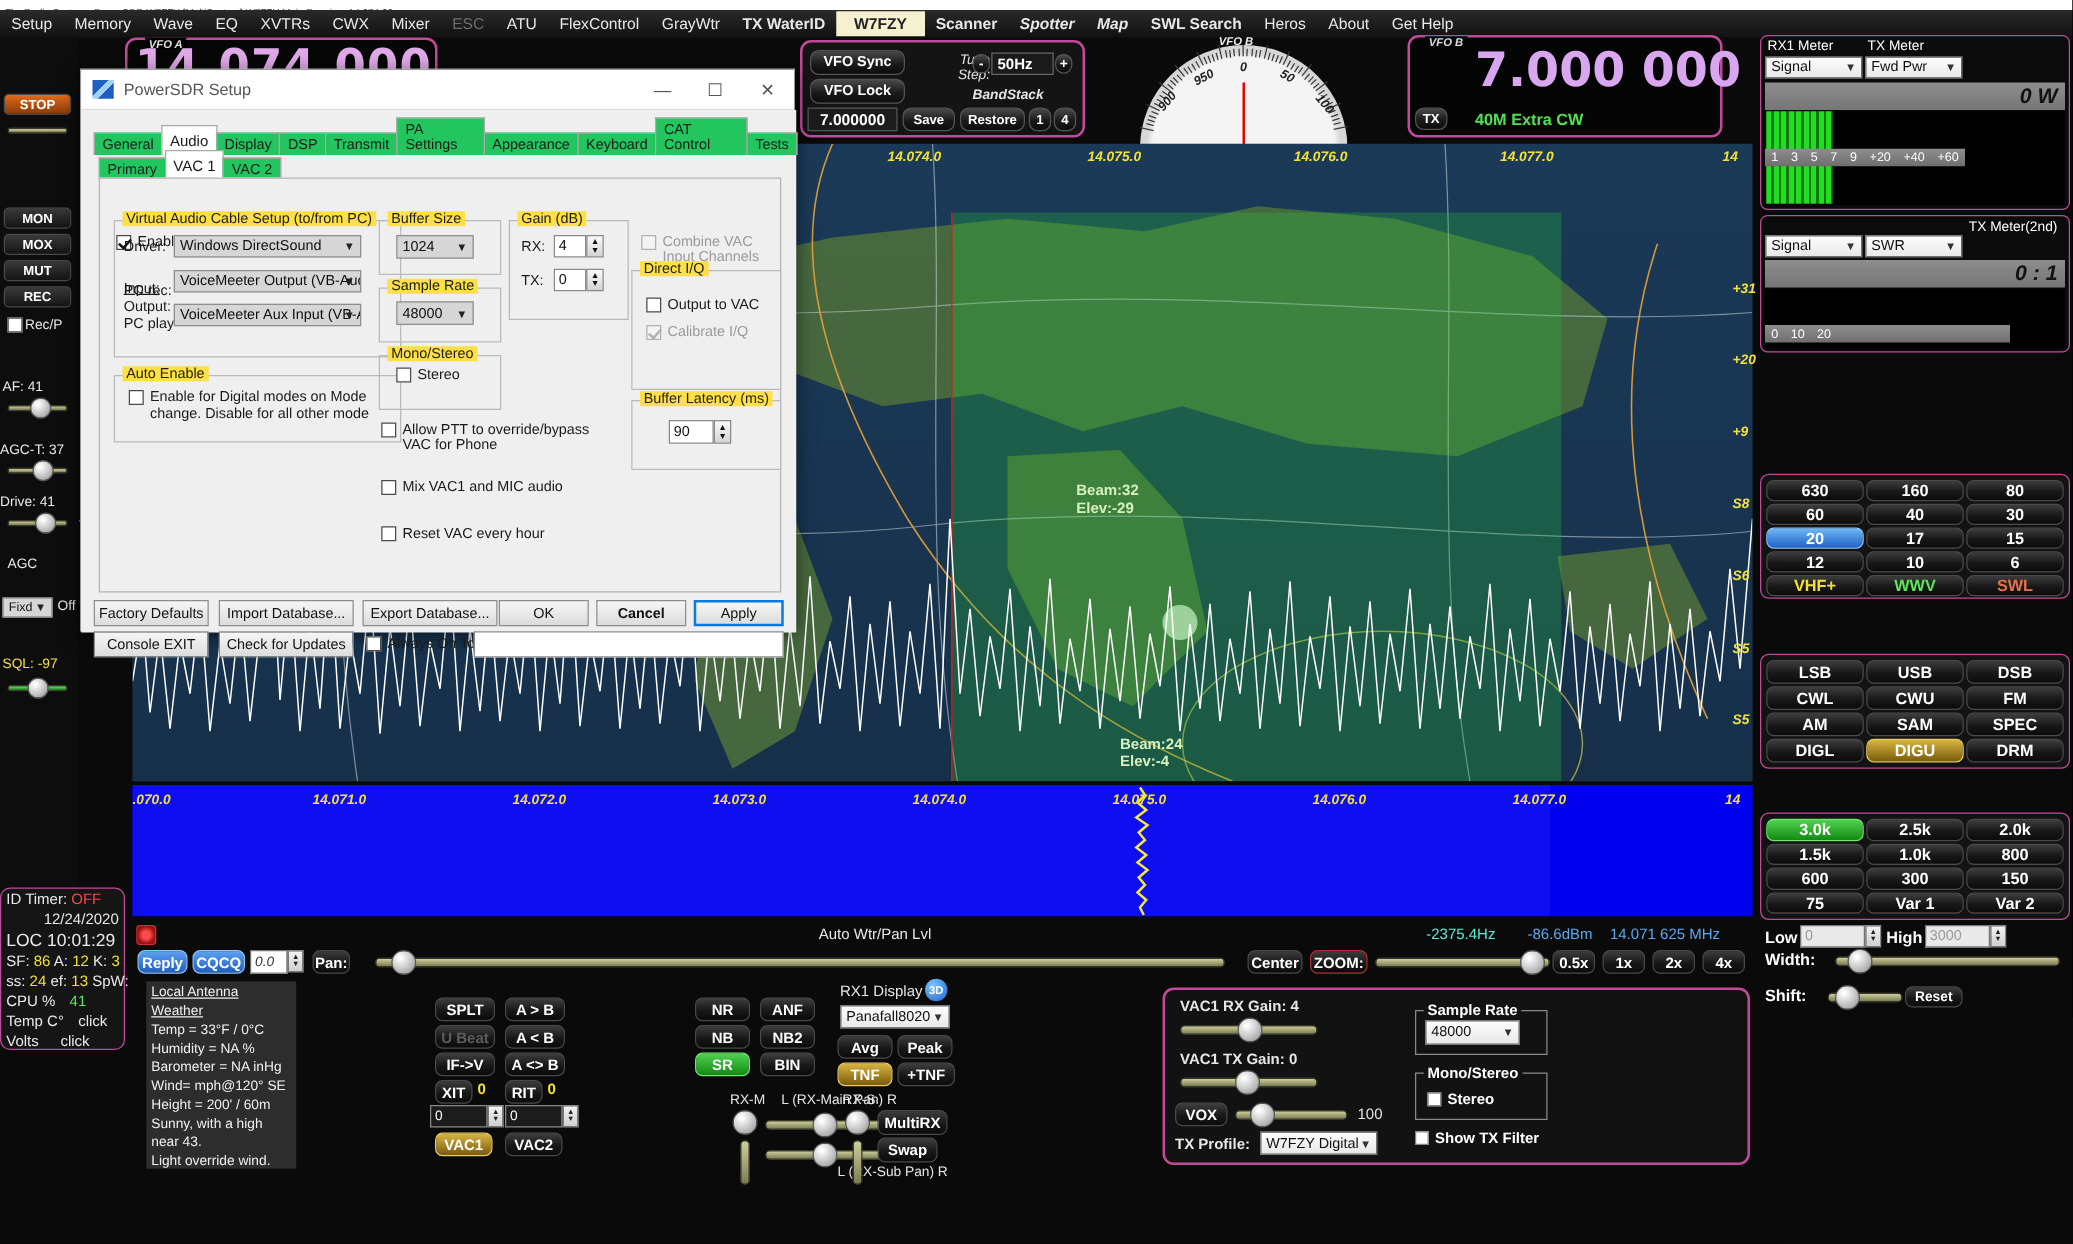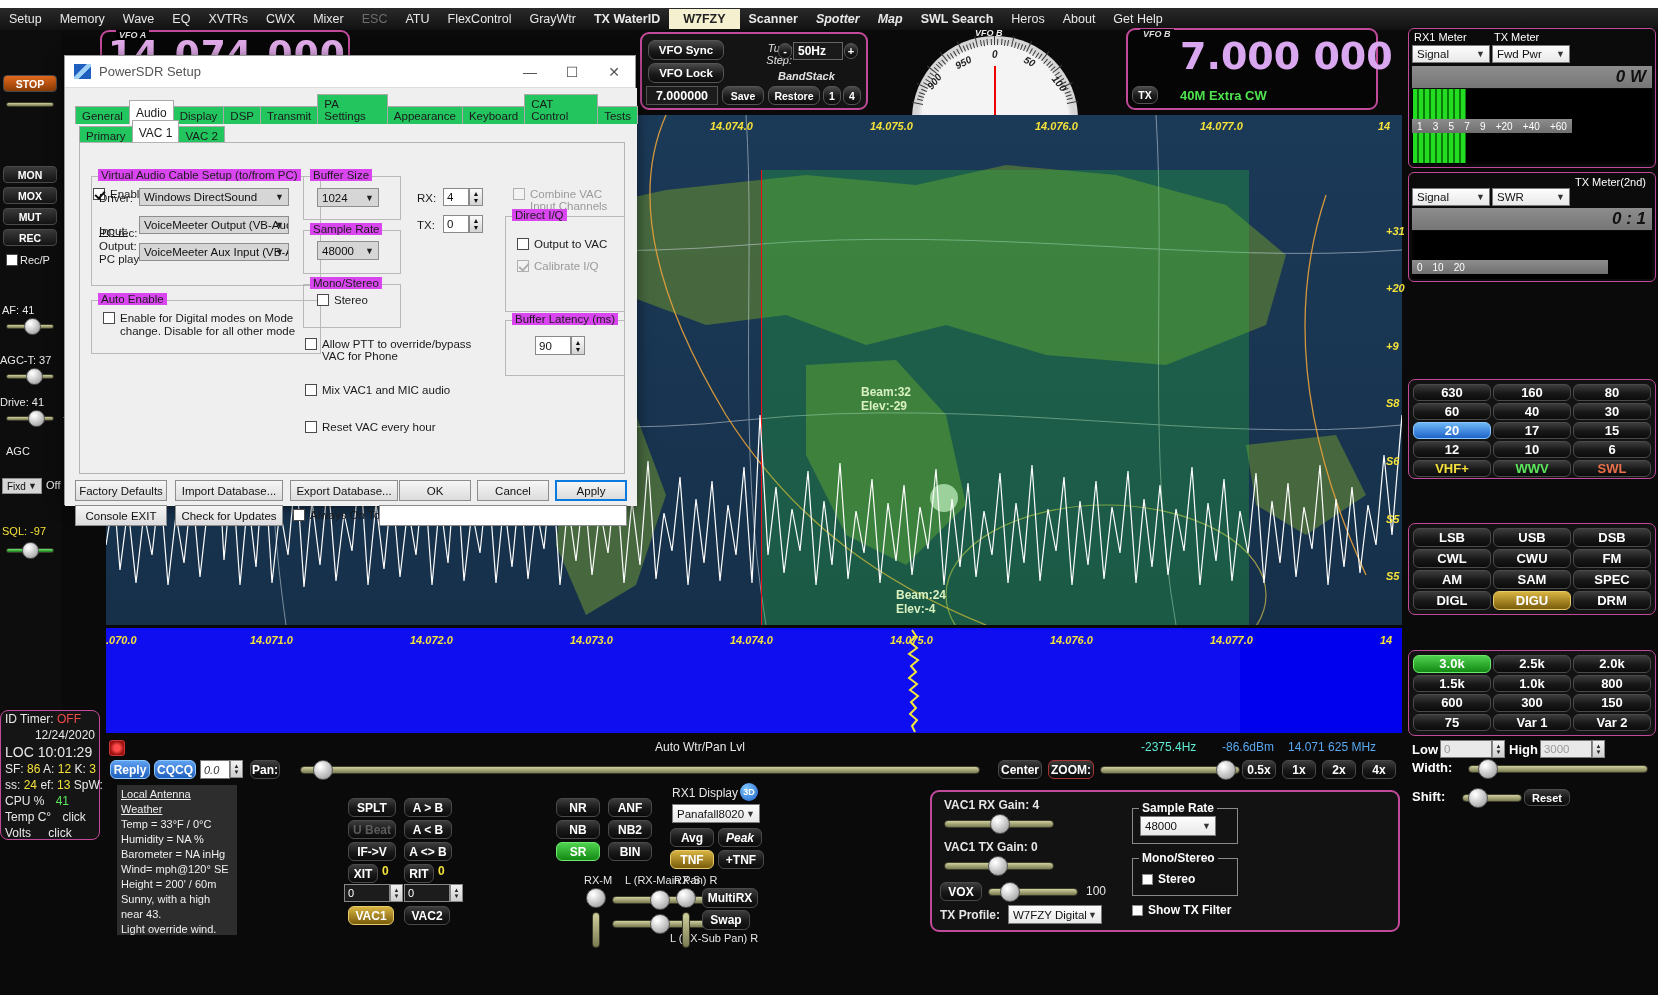--- a/index.html
+++ b/index.html
@@ -176,21 +176,21 @@
   #setup .wbtns{margin-left:auto;display:flex;}
   #setup .wbtn{width:42px;height:32px;display:flex;align-items:center;justify-content:center;
      color:#555;font-size:14px;}
   .dlgbody{position:absolute;left:0;top:32px;width:572px;height:418px;background:#efefef;}
   .tabrow{position:absolute;display:flex;align-items:flex-end;}
   .tab{background:#22c55e;border:1px solid #a9a9a9;border-bottom:none;color:#1a1a1a;
      font-size:11.5px;padding:3px 6px 2px 6px;margin-right:-1px;}
   .tab.active{background:#fff;padding-top:5px;padding-bottom:4px;font-size:12px;}
   .panel{position:absolute;background:#efefef;border:1px solid #b4b4b4;}
   .gbox{position:absolute;border:1px solid #b9b9b9;}
-  .gbox > .gl{position:absolute;top:-8px;left:6px;background:#d946ef;padding:0 3px;
+  .gbox > .gl{position:absolute;top:-8px;left:6px;background:#fde047;padding:0 3px;
      font-size:11.5px;color:#1c1c1c;}
   .ck{position:absolute;display:flex;align-items:flex-start;font-size:11.5px;color:#1a1a1a;}
   .ckbox{width:12px;height:12px;border:1px solid #4a4a4a;background:#fff;margin-right:5px;
      flex:0 0 auto;position:relative;}
   .ckbox.checked::after{content:"";position:absolute;left:3px;top:0px;width:4px;height:8px;
      border:solid #111;border-width:0 2px 2px 0;transform:rotate(42deg);}
   .ck.dis{color:#9a9a9a;}
   .ck.dis .ckbox{border-color:#b0b0b0;background:#f3f3f3;}
   .ck.dis .ckbox.checked::after{border-color:#b0b0b0;}
   .dd{position:absolute;background:#d6d6d6;border:1px solid #8e8e8e;
@@ -692,21 +692,21 @@
   <div class="bsmall" style="left:702px;top:888px;width:56px;height:20px;">MultiRX</div>
   <div class="bsmall" style="left:702px;top:910px;width:48px;height:20px;">Swap</div>
 
   <div class="lbl" style="left:672px;top:786px;font-size:12px;">RX1 Display</div>
   <div style="position:absolute;left:740px;top:783px;width:18px;height:18px;border-radius:50%;background:radial-gradient(circle at 35% 30%,#7fc5ff,#1d63c8);color:#fff;font-size:9px;font-weight:bold;display:flex;align-items:center;justify-content:center;">3D</div>
   <div class="sel" style="left:672px;top:804px;width:88px;height:19px;">
     <span>Panafall8020</span>
       <span class="chev">▼</span>
   </div>
   <div class="bsmall" style="left:670px;top:828px;width:44px;height:19px;">Avg</div>
-  <div class="bsmall" style="left:718px;top:828px;width:44px;height:19px;font-style:italic;">Peak</div>
+  <div class="bsmall" style="left:718px;top:828px;width:44px;height:19px;">Peak</div>
   <div class="bsmall gold" style="left:670px;top:850px;width:44px;height:19px;">TNF</div>
   <div class="bsmall" style="left:718px;top:850px;width:46px;height:19px;">+TNF</div>
 
   <div style="position:absolute;left:930px;top:790px;width:470px;height:142px;border:2px solid #c14b9a;border-radius:9px;background:#121212;"></div>
   <div class="lbl" style="left:944px;top:798px;font-size:12px;font-weight:bold;">VAC1  RX Gain: 4</div>
   <div class="wslider" style="left:944px;top:820px;width:110px;"></div>
   <div class="knob" style="left:990px;top:814px;"></div>
   <div class="lbl" style="left:944px;top:840px;font-size:12px;font-weight:bold;">VAC1  TX Gain: 0</div>
   <div class="wslider" style="left:944px;top:862px;width:110px;"></div>
   <div class="knob" style="left:988px;top:856px;"></div>
@@ -827,20 +827,23 @@
       </div>
 
       <div class="gbox" style="left:238px;top:196px;width:98px;height:44px;">
         <span class="gl">Mono/Stereo</span>
       </div>
       <div class="ck" style="left:252px;top:206px;">
         <span class="ckbox"></span>
         <span>Stereo</span>
       </div>
 
+      <div class="gbox" style="left:342px;top:88px;width:96px;height:80px;">
+        <span class="gl">Gain (dB)</span>
+      </div>
       <div class="flabel" style="left:352px;top:104px;">RX:</div>
       <div class="num" style="left:378px;top:100px;width:26px;height:18px;">4</div>
       <div class="numsp" style="left:404px;top:100px;height:18px;">
           <span>▲</span>
           <span>▼</span>
         </div>
       <div class="flabel" style="left:352px;top:131px;">TX:</div>
       <div class="num" style="left:378px;top:127px;width:26px;height:18px;">0</div>
       <div class="numsp" style="left:404px;top:127px;height:18px;">
           <span>▲</span>
@@ -889,21 +892,21 @@
       </div>
       <div class="ck" style="left:240px;top:333px;">
         <span class="ckbox"></span>
         <span>Reset VAC every hour</span>
       </div>
 
       <div class="dbtn" style="left:10px;top:392px;width:92px;height:21px;">Factory Defaults</div>
       <div class="dbtn" style="left:110px;top:392px;width:108px;height:21px;">Import Database...</div>
       <div class="dbtn" style="left:225px;top:392px;width:108px;height:21px;">Export Database...</div>
       <div class="dbtn" style="left:334px;top:392px;width:72px;height:21px;">OK</div>
-      <div class="dbtn" style="left:412px;top:392px;width:72px;height:21px;">Cancel</div>
+      <div class="dbtn" style="left:412px;top:392px;width:72px;height:21px;font-weight:bold;">Cancel</div>
       <div class="dbtn accent" style="left:490px;top:392px;width:72px;height:21px;">Apply</div>
 
       <div class="dbtn" style="left:10px;top:417px;width:92px;height:21px;">Console EXIT</div>
       <div class="dbtn" style="left:110px;top:417px;width:108px;height:21px;">Check for Updates</div>
       <div class="ck" style="left:228px;top:421px;">
         <span class="ckbox"></span>
         <span>Always On Top</span>
       </div>
       <div class="dtxt" style="left:314px;top:417px;width:248px;height:21px;"></div>
     </div>

